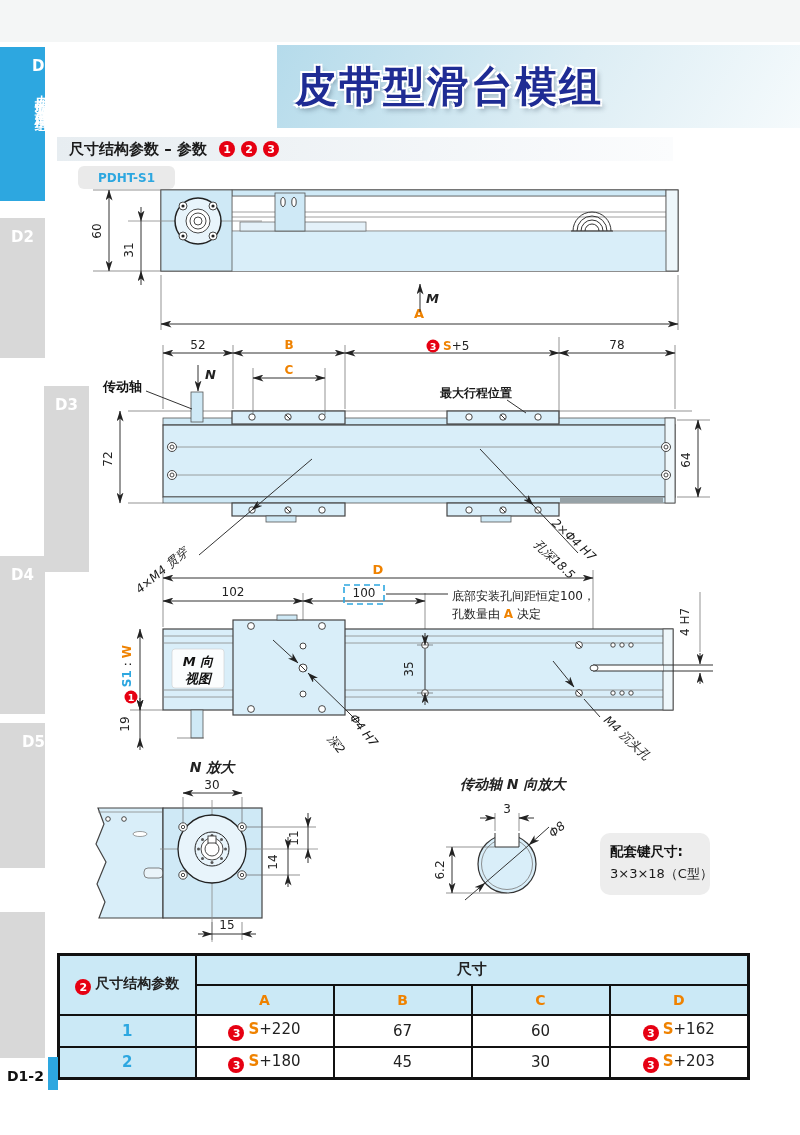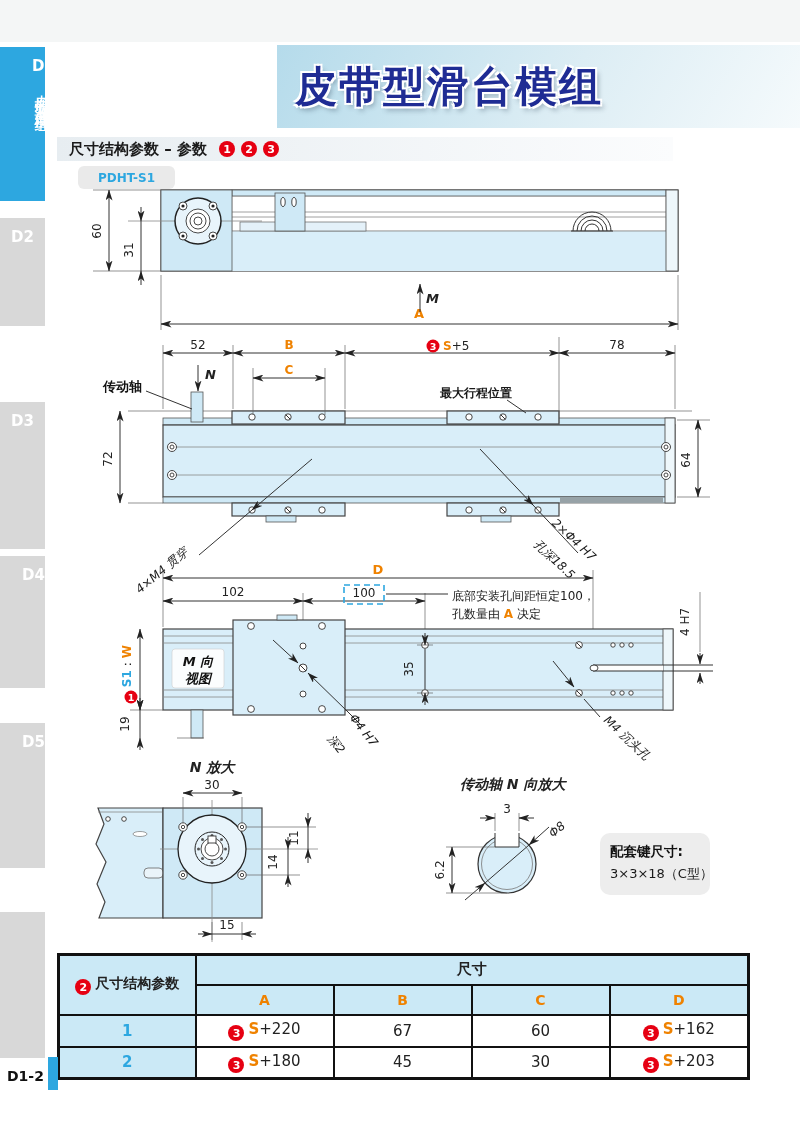--- a/index.html
+++ b/index.html
@@ -72,27 +72,27 @@
 </head>
 <body>
 
 <div id="page">
   <div id="topstrip" class="abs"></div>
 
   <div class="abs tab active" style="top:47px;height:154px;">
     <span>D1</span>
     <span class="tabvert">皮带型滑台模组</span>
   </div>
-  <div class="abs tab" style="top:218px;height:108px;">
+  <div class="abs tab" style="top:218px;height:140px;">
     <span>D2</span>
   </div>
-  <div class="abs tab" style="top:402px;height:147px;">
+  <div class="abs tab" style="top:386px;height:186px;margin-left:44px;">
     <span>D3</span>
   </div>
-  <div class="abs tab" style="top:556px;height:132px;text-align:right;">
+  <div class="abs tab" style="top:556px;height:158px;">
     <span>D4</span>
   </div>
   <div class="abs tab" style="top:723px;height:145px;text-align:right;">
     <span>D5</span>
   </div>
   <div class="abs tab" style="top:912px;height:146px;">
     <span></span>
   </div>
 
 

